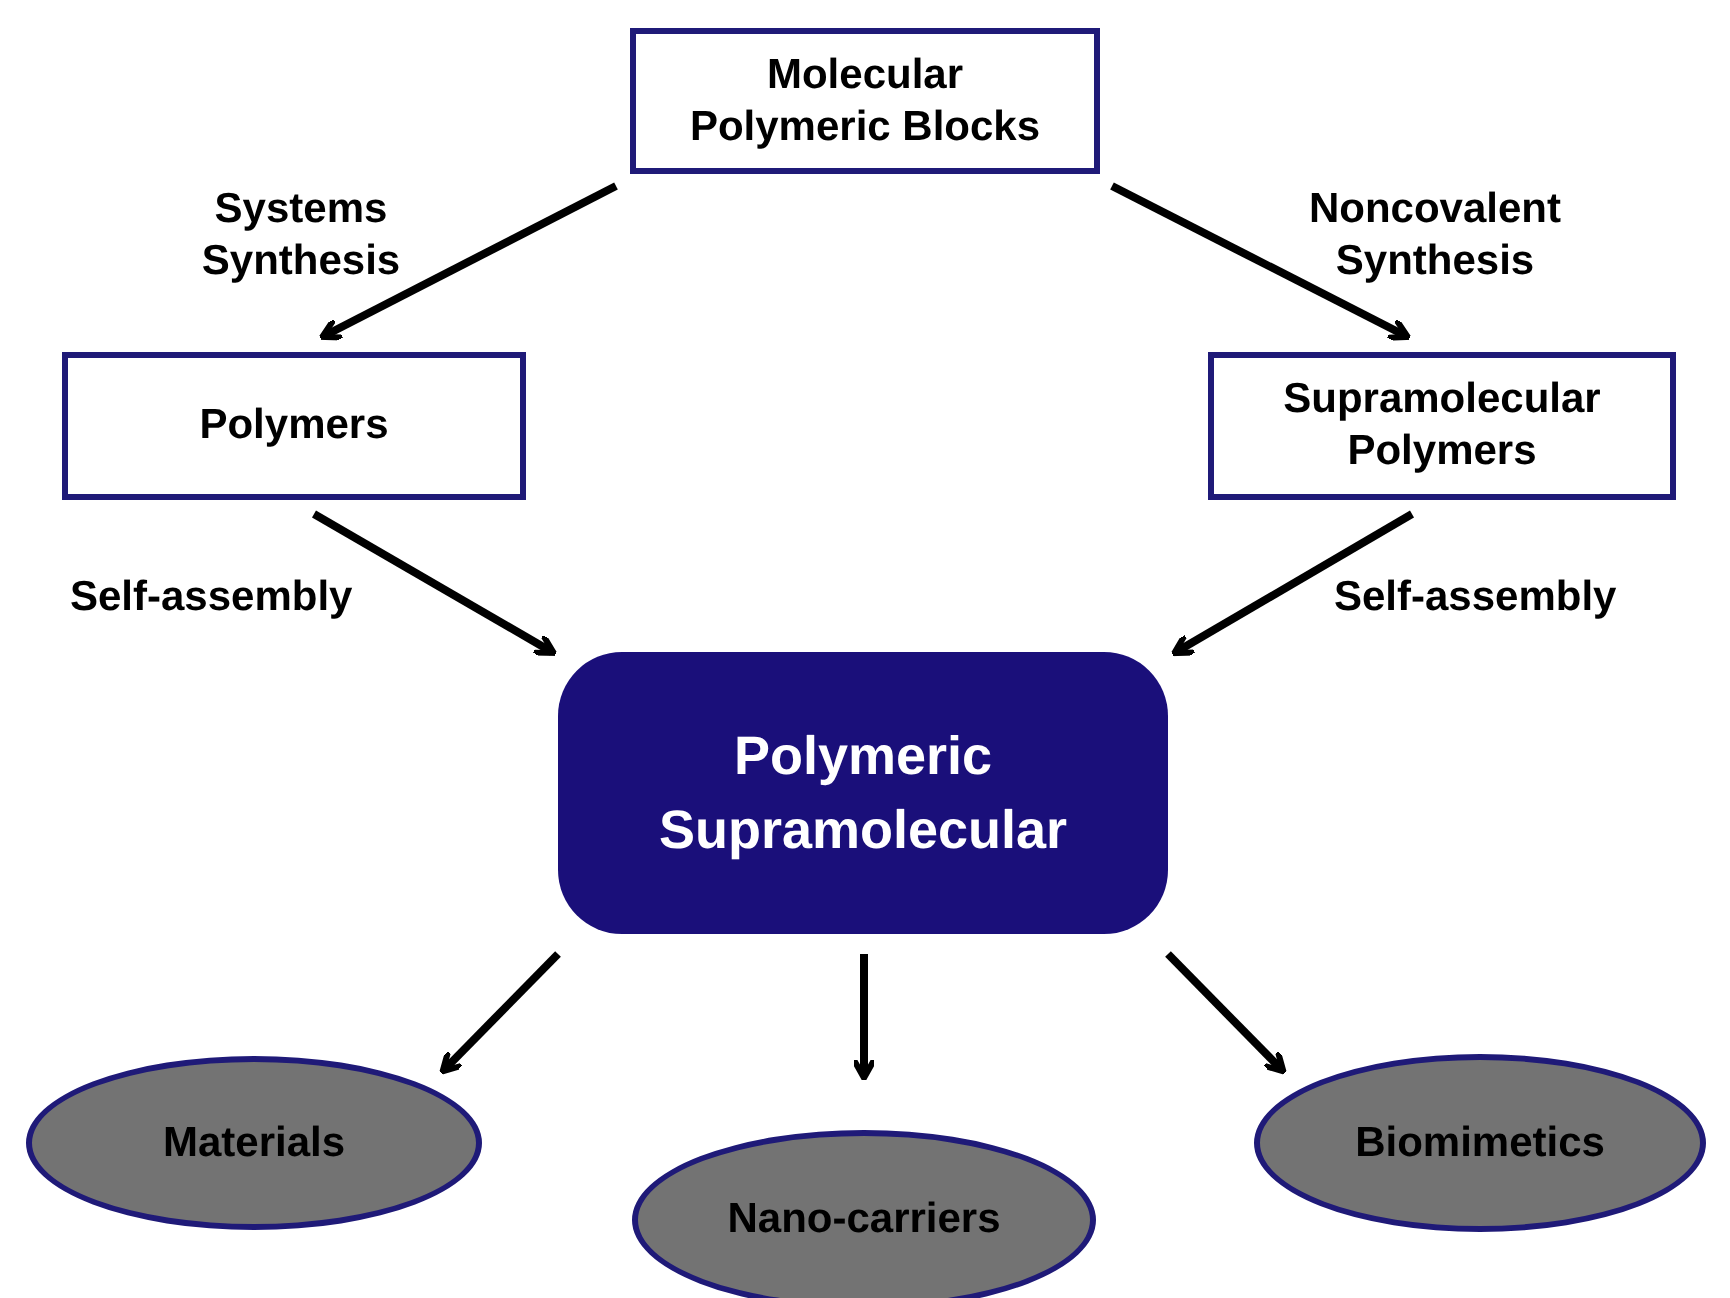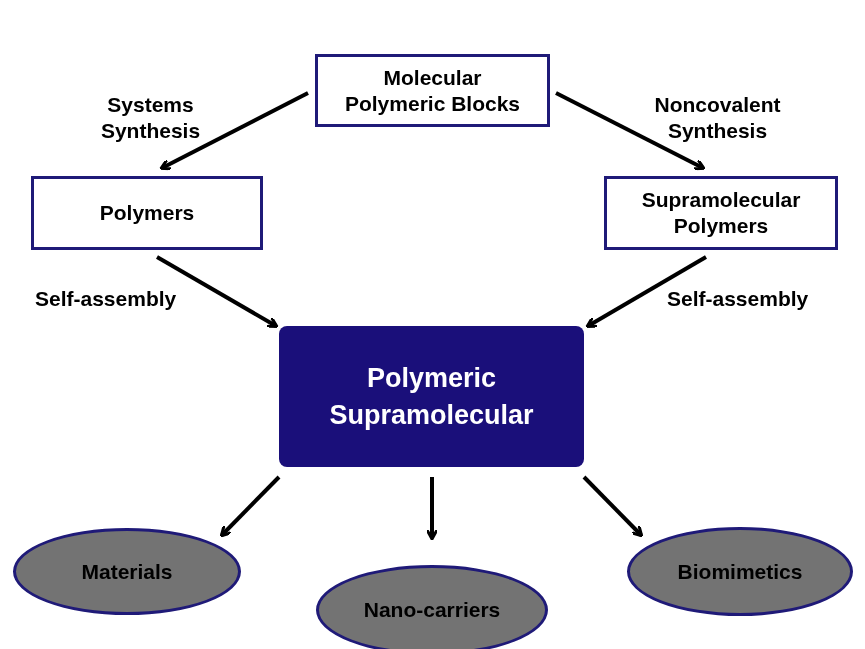--- a/index.html
+++ b/index.html
@@ -3,21 +3,21 @@
   <meta charset="utf-8">
   <style>
     html, body { margin: 0; padding: 0; background: #ffffff; }
     body { width: 865px; height: 649px; position: relative; overflow: hidden;
            font-family: "Liberation Sans", sans-serif; font-weight: bold; color: #000; }
     svg.links { position: absolute; left: 0; top: 0; width: 865px; height: 649px; }
     .box { position: absolute; box-sizing: border-box; border: 3px solid #1f1a78; background: #fff;
            display: flex; align-items: center; justify-content: center; text-align: center;
            font-size: 21px; line-height: 26px; }
     .center { position: absolute; box-sizing: border-box; background: #1a0f7a; color: #fff;
-              border-radius: 8px; display: flex; align-items: center; justify-content: center;
+              border-radius: 32px; display: flex; align-items: center; justify-content: center;
               text-align: center; font-size: 27px; line-height: 37px; }
     .oval { position: absolute; box-sizing: border-box; border: 3px solid #1f1a78; border-radius: 50%;
             background: #737373; display: flex; align-items: center; justify-content: center;
             font-size: 21px; }
     .lbl { position: absolute; text-align: center; font-size: 21px; line-height: 26px; white-space: nowrap; }
   </style>
 </head>
 <body>
 
 <svg class="links" viewBox="0 0 865 649">
@@ -28,21 +28,21 @@
   </defs>
   <line x1="308" y1="93" x2="162" y2="168" stroke="#000" stroke-width="4" marker-end="url(#ah)"></line>
   <line x1="556" y1="93" x2="703" y2="168" stroke="#000" stroke-width="4" marker-end="url(#ah)"></line>
   <line x1="157" y1="257" x2="276" y2="326" stroke="#000" stroke-width="4" marker-end="url(#ah)"></line>
   <line x1="706" y1="257" x2="588" y2="326" stroke="#000" stroke-width="4" marker-end="url(#ah)"></line>
   <line x1="279" y1="477" x2="222" y2="535" stroke="#000" stroke-width="4" marker-end="url(#ah)"></line>
   <line x1="432" y1="477" x2="432" y2="538" stroke="#000" stroke-width="4" marker-end="url(#ah)"></line>
   <line x1="584" y1="477" x2="641" y2="535" stroke="#000" stroke-width="4" marker-end="url(#ah)"></line>
 </svg>
 
-<div class="box" style="left:315px;top:14px;width:235px;height:73px;flex-direction:column;margin-top:40px;">
+<div class="box" style="left:315px;top:14px;width:235px;height:73px;flex-direction:column;">
   <span>Molecular</span>
   <span>Polymeric Blocks</span>
 </div>
 
 <div class="lbl" style="left:88px;top:92px;width:125px;">
   <div>Systems</div>
   <div>Synthesis</div>
 </div>
 
 <div class="lbl" style="left:640px;top:92px;width:155px;">

